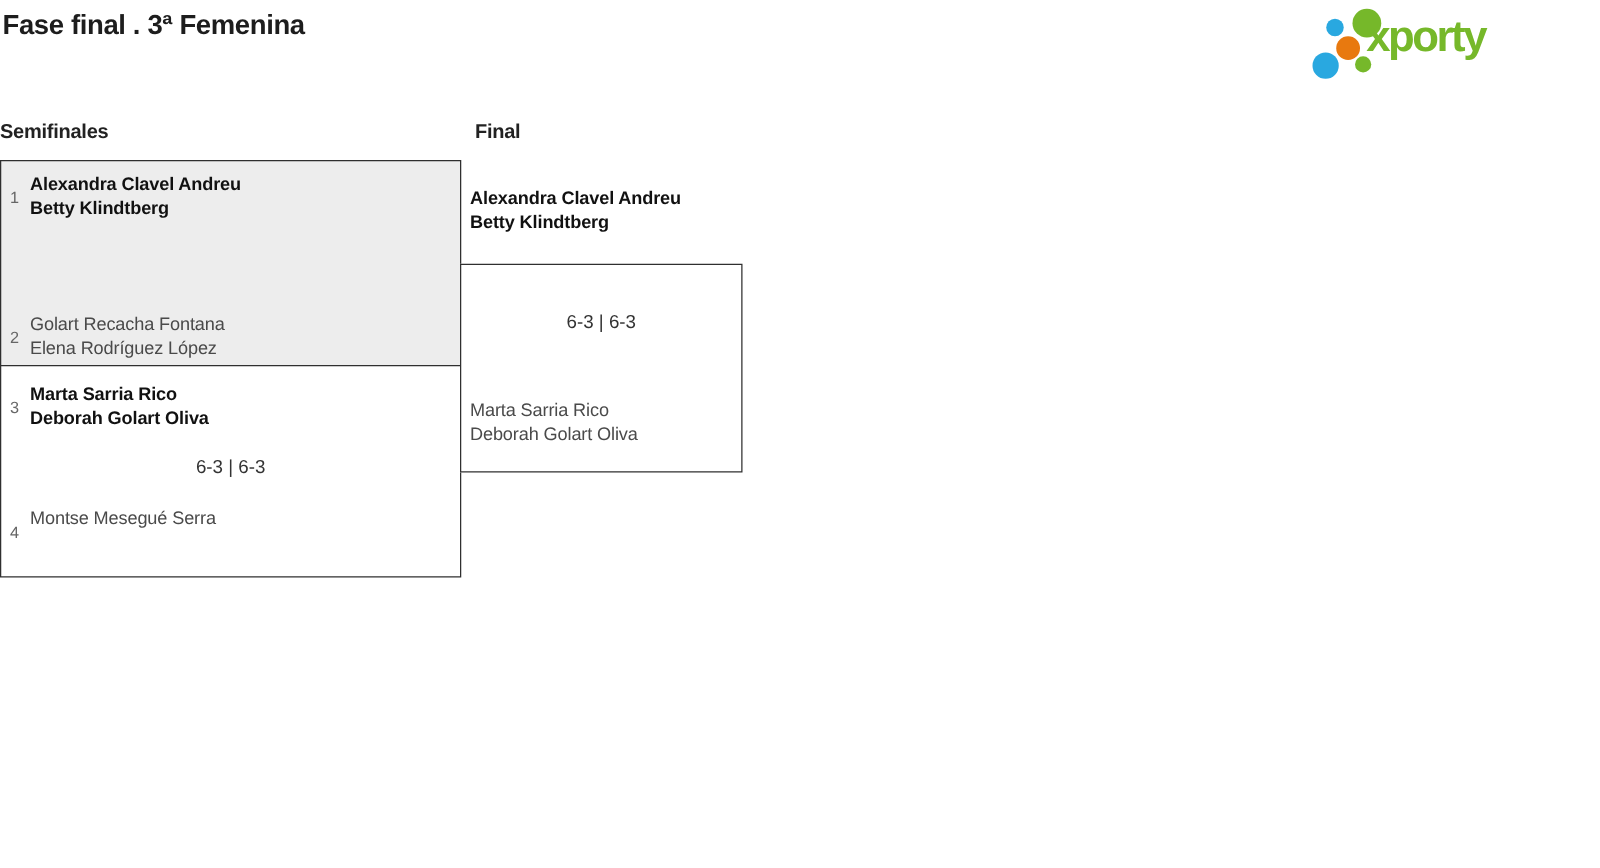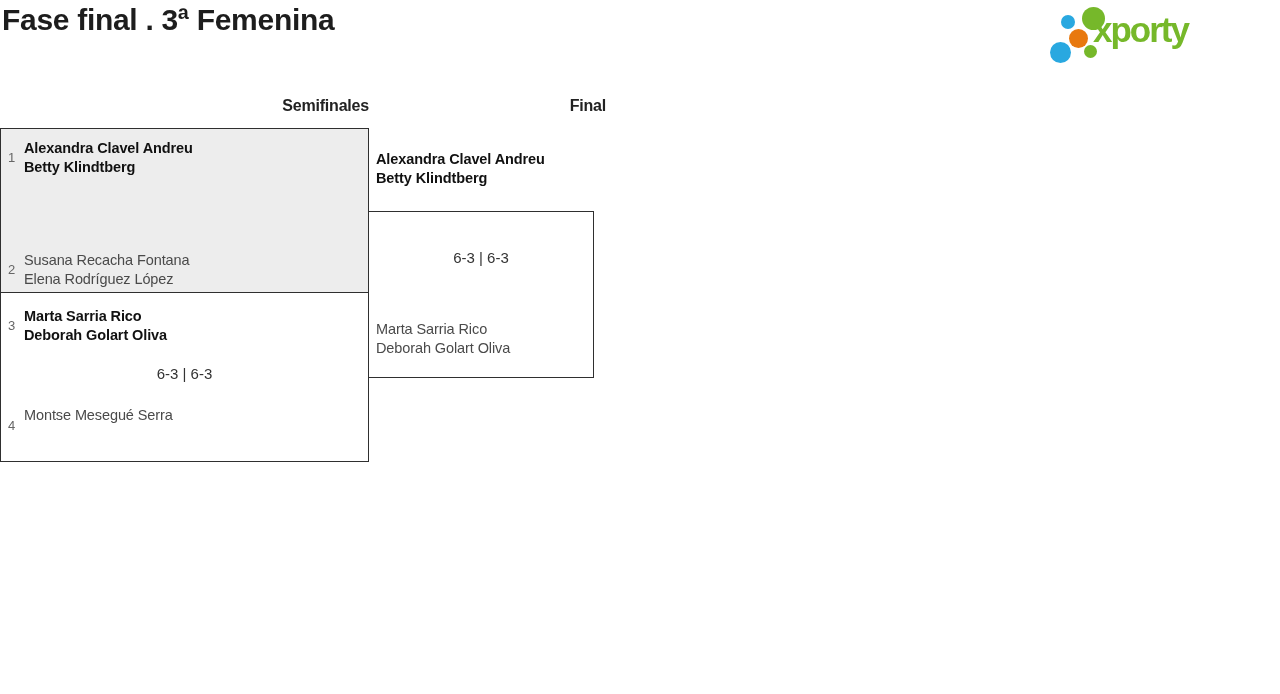--- a/index.html
+++ b/index.html
@@ -13,21 +13,21 @@
   .page { position: absolute; inset: 0; }
 
   
   .title-block {
     position: absolute; left: 2px; top: 4px;
     color: #1d1d1d;
     font-weight: 700;
     letter-spacing: -0.3px;
   }
   .title-line1 { font-size: 27px; line-height: 32px; }
-  .title-line2 { font-size: 30px; line-height: 32px; }
+  .title-line2 { font-size: 22px; line-height: 32px; }
 
   
   .logo {
     position: absolute; left: 1045px; top: 0; width: 235px; height: 75px;
     display: block; text-decoration: none; cursor: pointer;
   }
   .logo .dot { position: absolute; border-radius: 50%; }
   .dot-blue-small  { left: 16px;   top: 15px;   width: 14px; height: 14px; }
   .dot-green-large { left: 37px;   top: 7px;    width: 23px; height: 23px; }
   .dot-orange      { left: 24px;   top: 29px;   width: 19px; height: 19px; }
@@ -36,21 +36,21 @@
   .wordmark {
     position: absolute; left: 48px; top: 12px;
     font-size: 35px; font-weight: 800; letter-spacing: -2px;
     line-height: 1;
   }
 
   
   .round-label {
     position: absolute; top: 97px;
     font-size: 16px; font-weight: 700; color: #222222;
-    text-align: right; letter-spacing: -0.2px;
+    text-align: left; letter-spacing: -0.2px;
   }
   .label-semis { left: 0; width: 369px; }
   .label-final { left: 380px; width: 226px; }
 
   .match-box {
     position: absolute; left: 0; width: 369px;
     border: 1px solid #2f2f2f;
     background: #ffffff;
     cursor: pointer;
   }
@@ -135,21 +135,21 @@
   <div class="round-label label-semis">Semifinales</div>
   <div class="round-label label-final">Final</div>
 
   <div class="match-box match-sf1 highlighted">
     <span class="seed seed-top">1</span>
     <div class="team team-top winner">
       <span>Alexandra Clavel Andreu</span>
       <span>Betty Klindtberg</span>
     </div>
     <div class="team team-bottom">
-      <span>Susana Recacha Fontana</span>
+      <span>Golart Recacha Fontana</span>
       <span>Elena Rodríguez López</span>
     </div>
     <span class="seed seed-bottom">2</span>
   </div>
 
   <div class="match-box match-sf2">
     <span class="seed seed-top">3</span>
     <div class="team team-top winner">
       <span>Marta Sarria Rico</span>
       <span>Deborah Golart Oliva</span>

